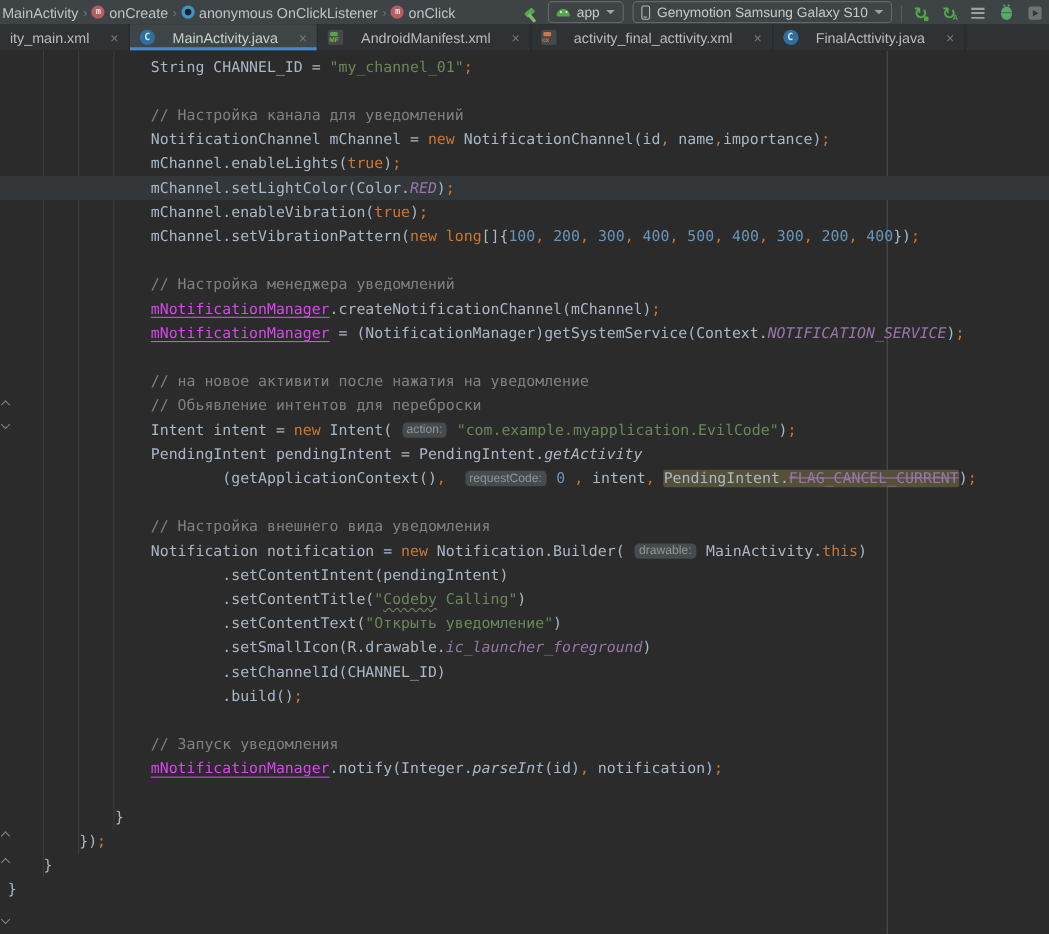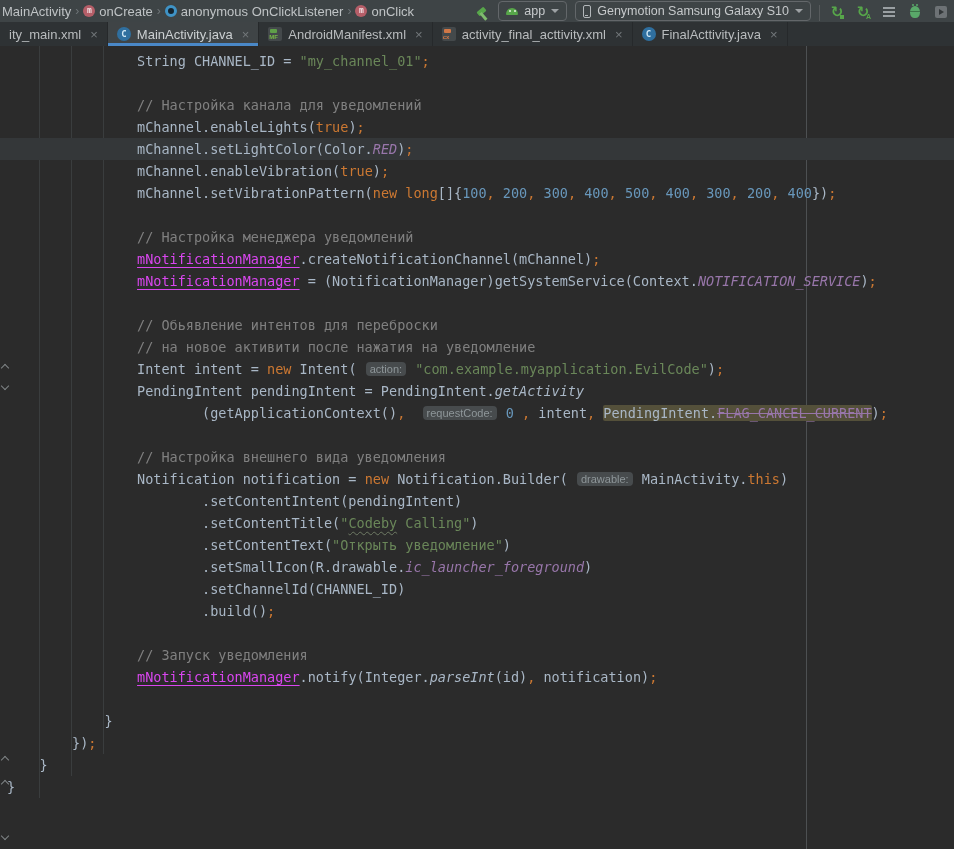--- a/index.html
+++ b/index.html
@@ -41,21 +41,21 @@
   .ic-bug::before{content:"";position:absolute;top:-2px;left:2px;width:2px;height:2px;border-radius:50%;background:#59a869;
     box-shadow:4px 0 0 #59a869}
   .ic-bug::after{content:"";position:absolute;left:0;top:5px;width:10px;height:1px;background:#3d7449}
   .ic-attach{width:12px;height:12px;background:#7d8285;border-radius:2px;position:relative;display:inline-block;opacity:.75}
   .ic-attach::after{content:"";position:absolute;left:4px;top:3px;width:0;height:0;border-top:3px solid transparent;
     border-bottom:3px solid transparent;border-left:5px solid #2f3335}
 
   
   .tabbar{height:24px;background:#2e3234;display:flex;align-items:stretch;flex:0 0 auto;
     font-size:13px;color:#b9bcbe;white-space:nowrap}
-  .tab{display:flex;align-items:center;gap:6px;padding:0 9px;border-right:1px solid #26292b;cursor:default}
+  .tab{display:flex;align-items:center;gap:16px;padding:0 9px;border-right:1px solid #26292b;cursor:default}
   .tab.active{background:#3f4446;box-shadow:inset 0 -3px 0 #4a88c7;color:#ccd0d2}
   .tab .x{color:#73787b;font-size:13px;margin-left:3px}
   .ic-class{width:14px;height:14px;border-radius:50%;background:#2f6f9f;color:#cfe7f5;
     font:bold 9px/14px "DejaVu Sans Mono",monospace;text-align:center;display:inline-block;flex:0 0 auto}
   .ic-file{width:14px;height:14px;border-radius:2px;background:#44494b;position:relative;display:inline-block;flex:0 0 auto}
   .ic-file .blk{position:absolute;left:2px;top:2px;width:7px;height:4px;border-radius:1px}
   .ic-file .lbl{position:absolute;left:1px;bottom:0;font:bold 6px/7px "Liberation Sans",sans-serif;letter-spacing:0}
   .mf .blk{background:#5f9e49}.mf .lbl{color:#76b947}
   .ox .blk{background:#d07746}.ox .lbl{color:#d07746}
 
@@ -186,31 +186,32 @@
     <span class="fold up" style="top:318px"></span>
     <span class="fold dn" style="top:336px"></span>
     <span class="fold up" style="top:710px"></span>
     <span class="fold up" style="top:734px"></span>
     <span class="fold dn" style="top:786px"></span>
 
     <div class="code">
         <div class="cl"><span class="tk-d">                String CHANNEL_ID = </span><span class="tk-s">"my_channel_01"</span><span class="tk-p">;</span></div>
         <div class="cl"></div>
         <div class="cl"><span class="tk-c">                // Настройка канала для уведомлений</span></div>
+        <div class="cl"><span class="tk-d">                NotificationChannel mChannel = </span><span class="tk-k">new</span><span class="tk-d"> NotificationChannel(id</span><span class="tk-p">,</span><span class="tk-d"> name</span><span class="tk-p">,</span><span class="tk-d">importance)</span><span class="tk-p">;</span></div>
         <div class="cl"><span class="tk-d">                mChannel.enableLights(</span><span class="tk-k">true</span><span class="tk-d">)</span><span class="tk-p">;</span></div>
         <div class="cl cur"><span class="tk-d">                mChannel.setLightColor(Color.</span><span class="tk-sc">RED</span><span class="tk-d">)</span><span class="tk-p">;</span></div>
         <div class="cl"><span class="tk-d">                mChannel.enableVibration(</span><span class="tk-k">true</span><span class="tk-d">)</span><span class="tk-p">;</span></div>
         <div class="cl"><span class="tk-d">                mChannel.setVibrationPattern(</span><span class="tk-k">new</span><span class="tk-d"> </span><span class="tk-k">long</span><span class="tk-d">[]{</span><span class="tk-n">100</span><span class="tk-p">,</span><span class="tk-d"> </span><span class="tk-n">200</span><span class="tk-p">,</span><span class="tk-d"> </span><span class="tk-n">300</span><span class="tk-p">,</span><span class="tk-d"> </span><span class="tk-n">400</span><span class="tk-p">,</span><span class="tk-d"> </span><span class="tk-n">500</span><span class="tk-p">,</span><span class="tk-d"> </span><span class="tk-n">400</span><span class="tk-p">,</span><span class="tk-d"> </span><span class="tk-n">300</span><span class="tk-p">,</span><span class="tk-d"> </span><span class="tk-n">200</span><span class="tk-p">,</span><span class="tk-d"> </span><span class="tk-n">400</span><span class="tk-d">})</span><span class="tk-p">;</span></div>
         <div class="cl"></div>
         <div class="cl"><span class="tk-c">                // Настройка менеджера уведомлений</span></div>
         <div class="cl"><span class="tk-d">                </span><span class="tk-f">mNotificationManager</span><span class="tk-d">.createNotificationChannel(mChannel)</span><span class="tk-p">;</span></div>
         <div class="cl"><span class="tk-d">                </span><span class="tk-f">mNotificationManager</span><span class="tk-d"> = (NotificationManager)getSystemService(Context.</span><span class="tk-sc">NOTIFICATION_SERVICE</span><span class="tk-d">)</span><span class="tk-p">;</span></div>
         <div class="cl"></div>
+        <div class="cl"><span class="tk-c">                // на новое активити после нажатия на уведомление</span></div>
         <div class="cl"><span class="tk-c">                // Обьявление интентов для переброски</span></div>
-        <div class="cl"><span class="tk-c">                // на новое активити после нажатия на уведомление</span></div>
         <div class="cl"><span class="tk-d">                Intent intent = </span><span class="tk-k">new</span><span class="tk-d"> Intent( </span><span class="tk-hint">action:</span><span class="tk-d"> </span><span class="tk-s">"com.example.myapplication.EvilCode"</span><span class="tk-d">)</span><span class="tk-p">;</span></div>
         <div class="cl"><span class="tk-d">                PendingIntent pendingIntent = PendingIntent.</span><span class="tk-sm">getActivity</span></div>
         <div class="cl"><span class="tk-d">                        (getApplicationContext()</span><span class="tk-p">,</span><span class="tk-d">  </span><span class="tk-hint">requestCode:</span><span class="tk-d"> </span><span class="tk-n">0</span><span class="tk-d"> </span><span class="tk-p">,</span><span class="tk-d"> intent</span><span class="tk-p">,</span><span class="tk-d"> </span><span class="tk-hl"><span class="tk-d">PendingIntent.</span><span class="tk-st">FLAG_CANCEL_CURRENT</span></span><span class="tk-d">)</span><span class="tk-p">;</span></div>
         <div class="cl"></div>
         <div class="cl"><span class="tk-c">                // Настройка внешнего вида уведомления</span></div>
         <div class="cl"><span class="tk-d">                Notification notification = </span><span class="tk-k">new</span><span class="tk-d"> Notification.Builder( </span><span class="tk-hint">drawable:</span><span class="tk-d"> MainActivity.</span><span class="tk-k">this</span><span class="tk-d">)</span></div>
         <div class="cl"><span class="tk-d">                        .setContentIntent(pendingIntent)</span></div>
         <div class="cl"><span class="tk-d">                        .setContentTitle(</span><span class="tk-s">"</span><span class="tk-typo">Codeby</span><span class="tk-s"> Calling"</span><span class="tk-d">)</span></div>
         <div class="cl"><span class="tk-d">                        .setContentText(</span><span class="tk-s">"Открыть уведомление"</span><span class="tk-d">)</span></div>
         <div class="cl"><span class="tk-d">                        .setSmallIcon(R.drawable.</span><span class="tk-sc">ic_launcher_foreground</span><span class="tk-d">)</span></div>

